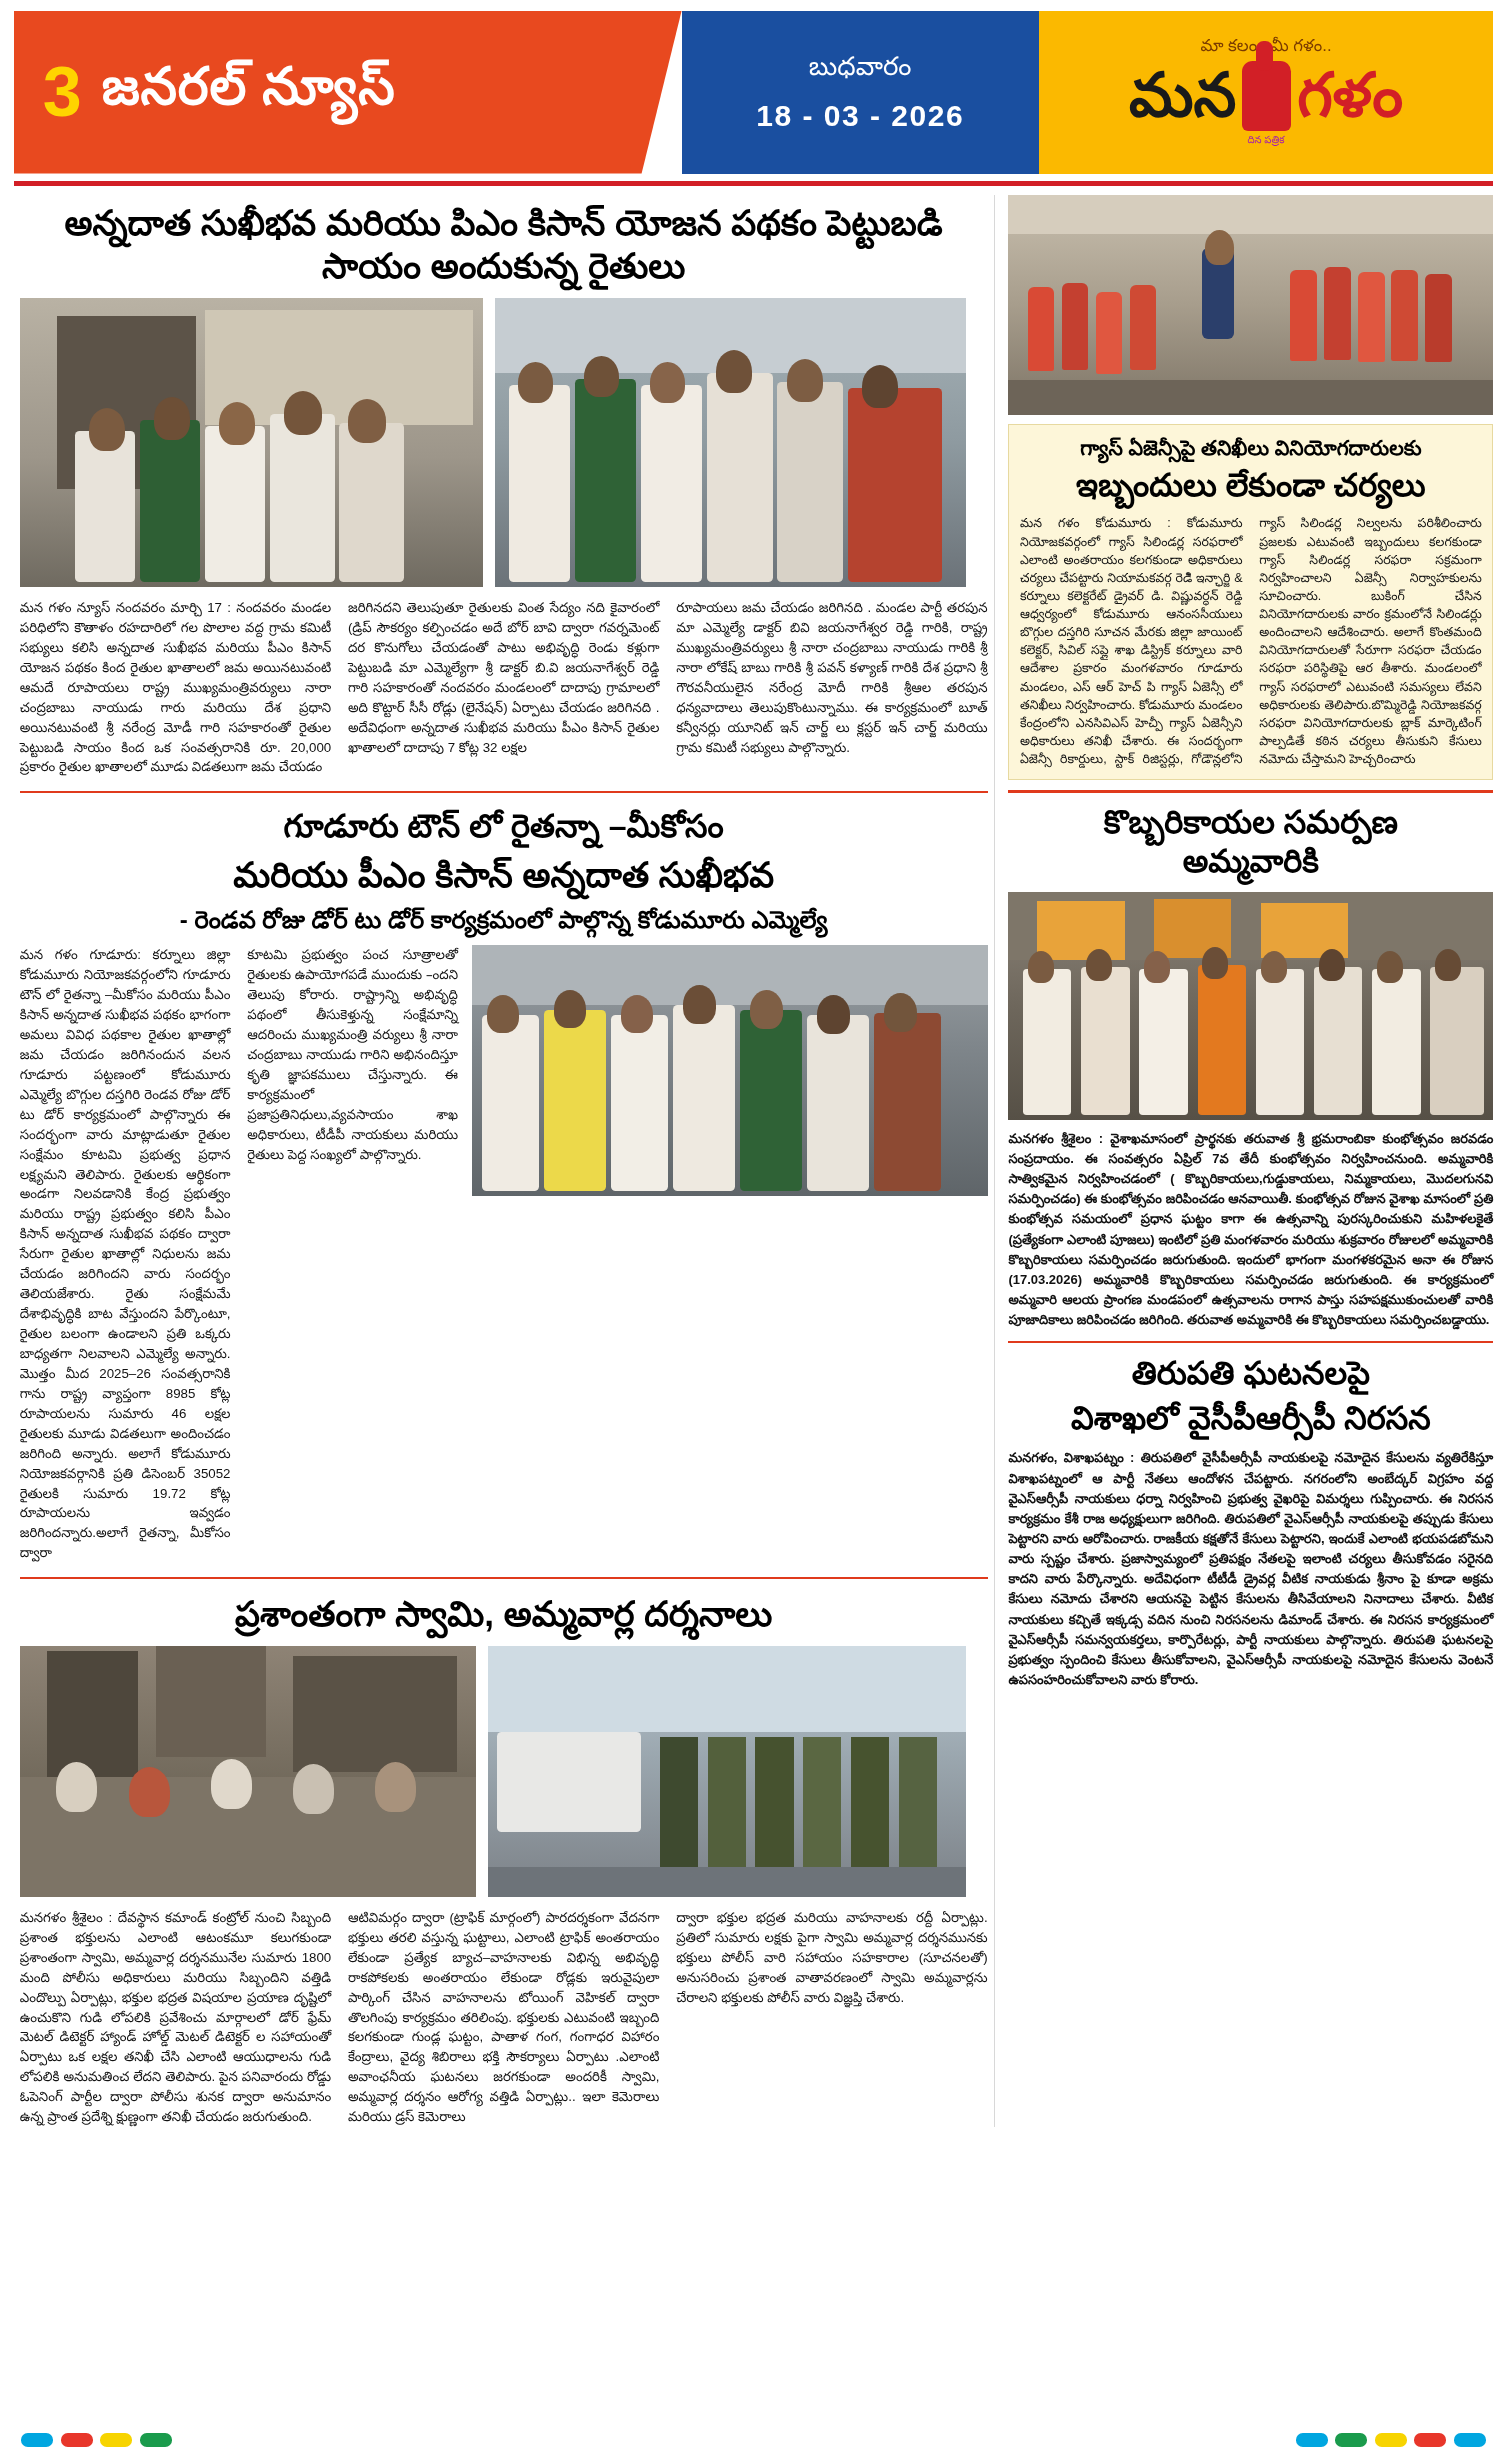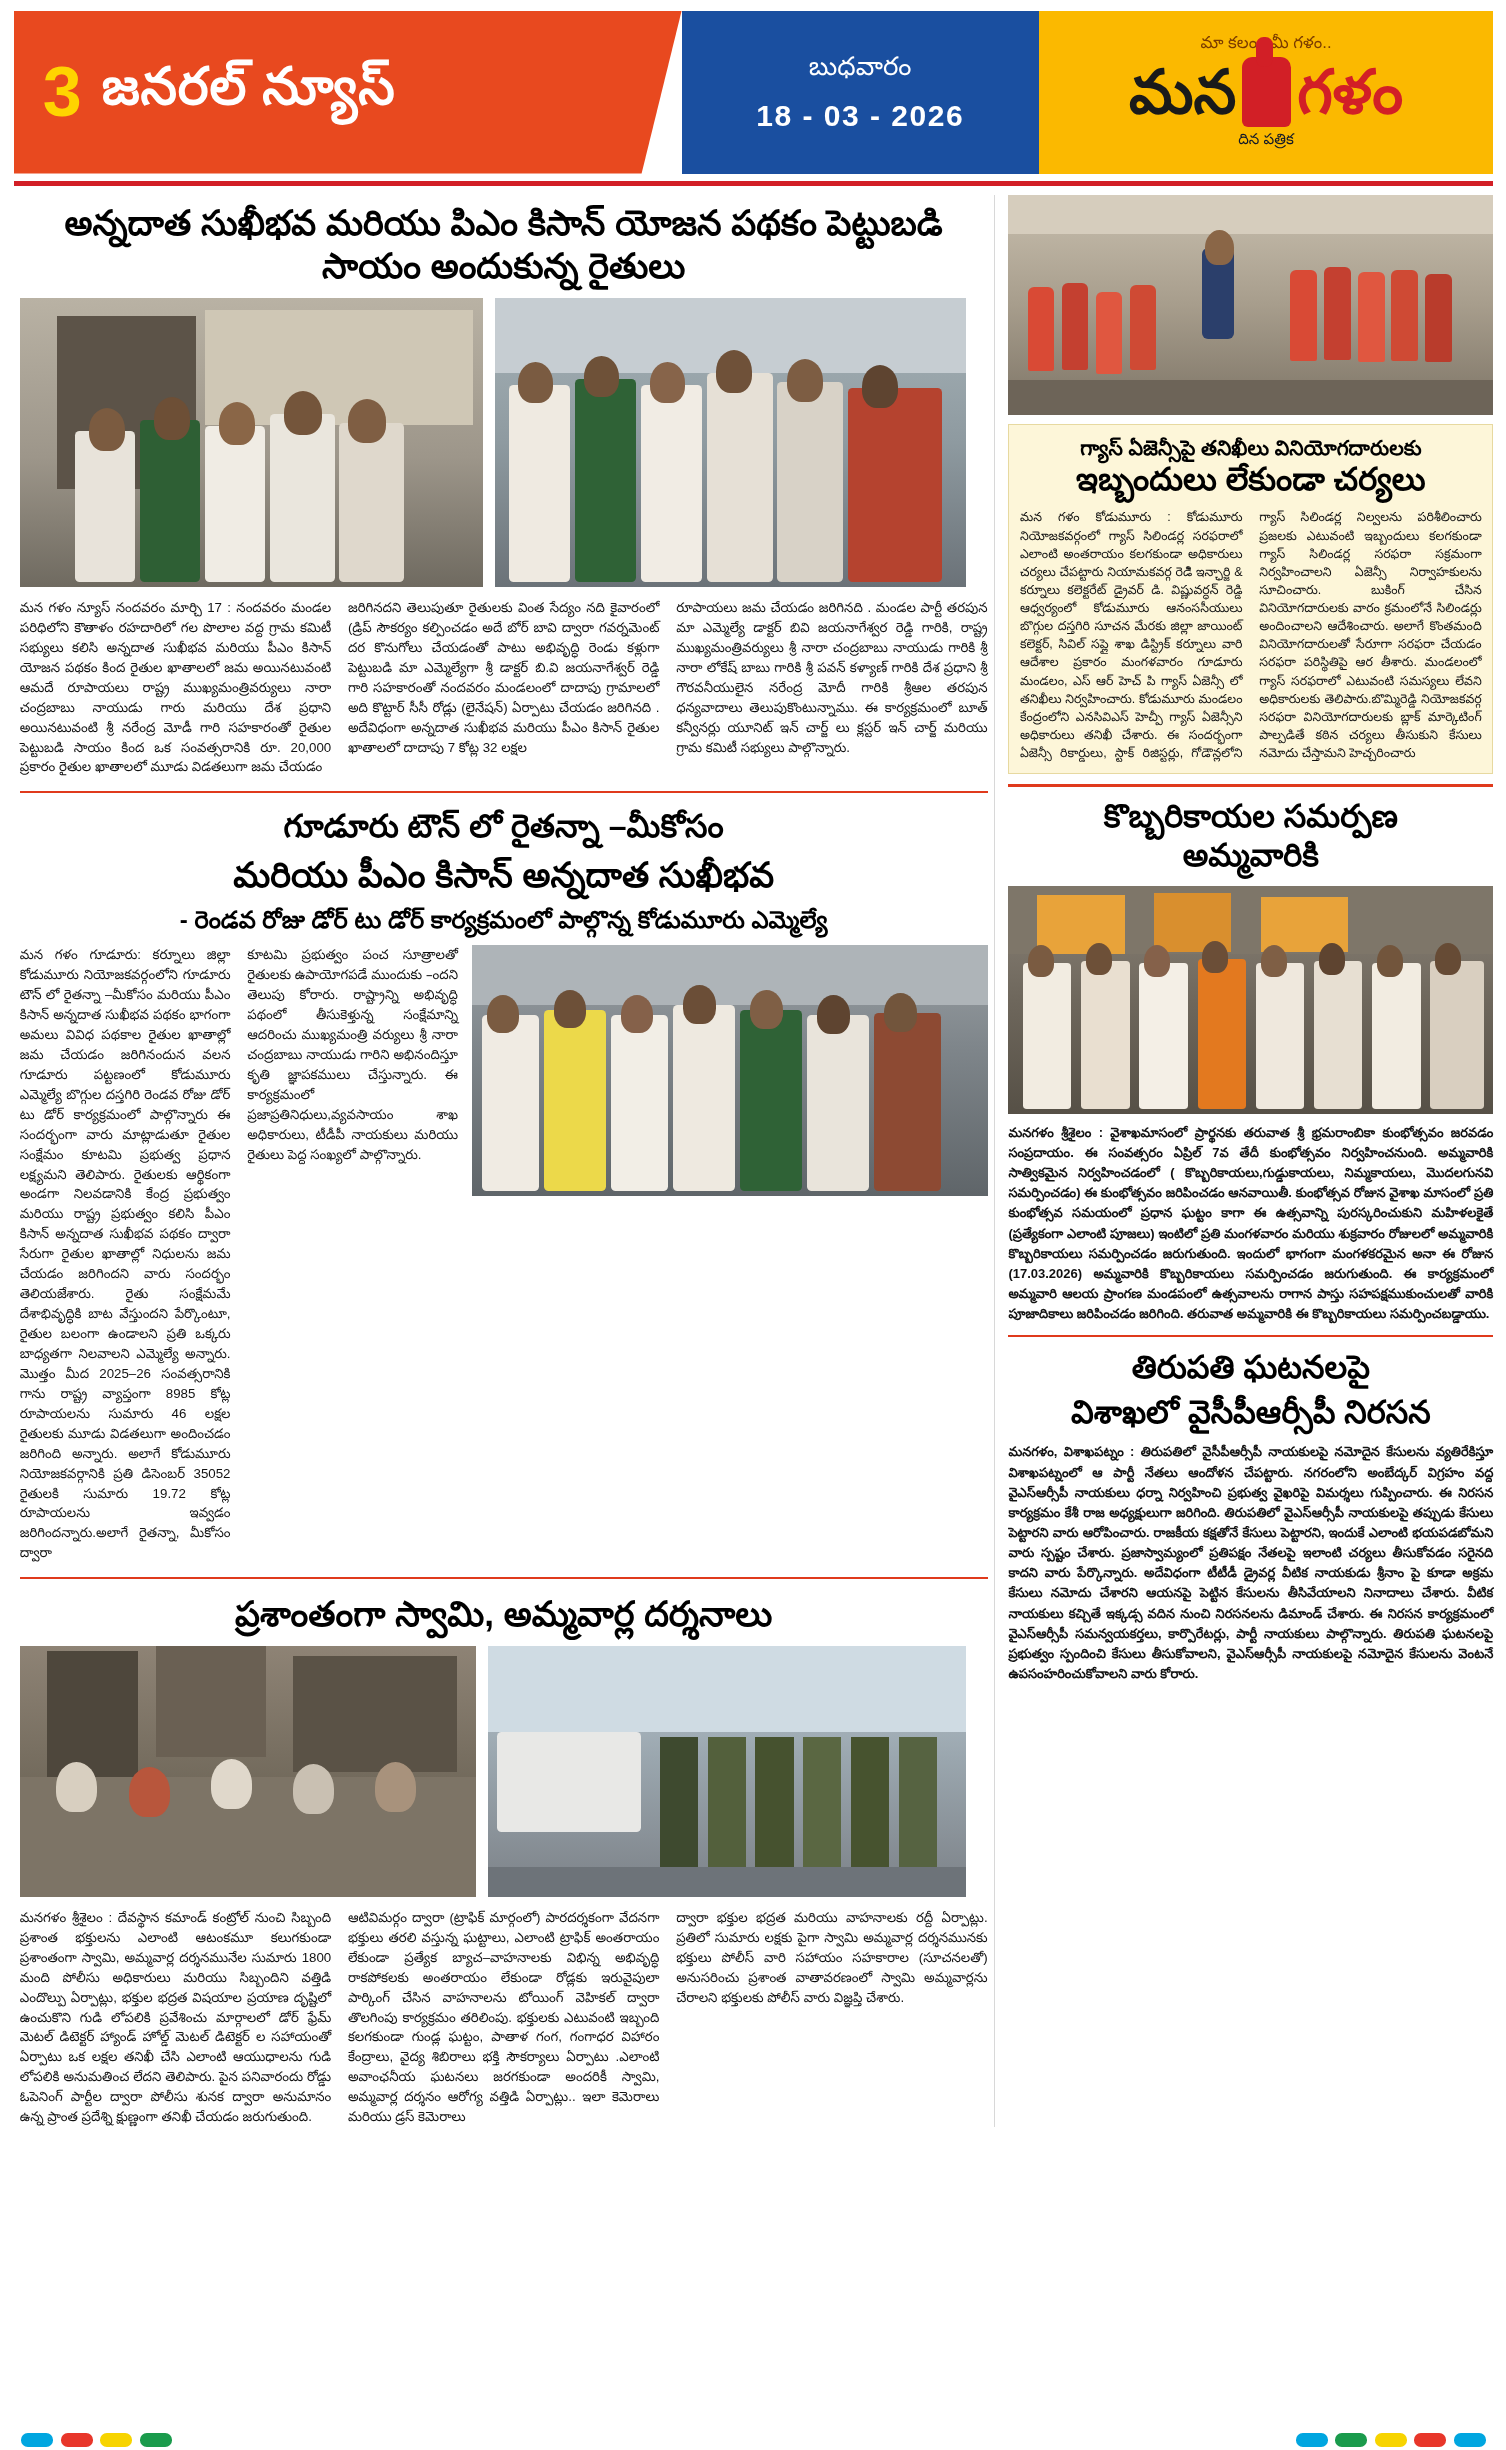--- a/index.html
+++ b/index.html
@@ -81,21 +81,21 @@
     width:49px; height:70px;
     background:#d21f26;
     border-radius:10.6px 10.6px 6px 6px;
     position:relative;
   }
   .mh-fist:after {
     content:"";
     position:absolute; left:13.7px; top:-20px;
     width:16.7px; height:30px; background:#d21f26; border-radius:7.6px;
   }
-  .mh-sub { font-size:15px; color:#0f172a; margin-top:3px; }
+  .mh-sub { font-size:10px; color:#a21caf; margin-top:3px; }
 
   .rule-red { height:4.6px; background:#d21f26; margin:7.6px 13.7px 0 13.7px; }
 
   
   .body-grid {
     display:flex;
     gap:0;
     margin:9px 13.7px 0 13.7px;
   }
   .col-left { width:980px; flex:0 0 980px; }
@@ -318,21 +318,21 @@
           <div class="cyl" style="left:79%;top:34%;width:27px;height:91px;background:#cf4a34;"></div>
           <div class="cyl" style="left:86%;top:36%;width:27px;height:88px;background:#b93c2c;"></div>
           <div class="bar" style="left:40%;top:24%;width:32px;height:91px;background:#2b3f6b;border-radius:6px;"></div>
           <div class="blob" style="left:40.5%;top:16%;width:29px;height:35px;background:#8a6647;"></div>
           <div class="bar" style="left:0;top:84%;width:100%;height:16%;background:#6d6458;"></div>
         </div>
       </div>
 
       <div class="box-yellow" style="margin-top:9px;">
         <div class="hl h-sm" style="font-size:20.5px;">గ్యాస్ ఏజెన్సీపై తనిఖీలు వినియోగదారులకు</div>
-        <div class="hl h-lg" style="">ఇబ్బందులు లేకుండా చర్యలు</div>
+        <div class="hl h-lg" style="margin-top:6px;">ఇబ్బందులు లేకుండా చర్యలు</div>
         <div class="cols2" style="margin-top:9px; font-size:12.5px; line-height:1.45;">
           <p>మన గళం కోడుమూరు : కోడుమూరు నియోజకవర్గంలో గ్యాస్ సిలిండర్ల సరఫరాలో ఎలాంటి అంతరాయం కలగకుండా అధికారులు చర్యలు చేపట్టారు నియామకవర్గ రెడిి ఇన్ఛార్జి &amp; కర్నూలు కలెక్టరేట్ డ్రైవర్ డి. విష్ణువర్ధన్ రెడ్డి ఆధ్వర్యంలో కోడుమూరు ఆనంససీయులు బొగ్గుల దస్తగిరి సూచన మేరకు జిల్లా జాయింట్ కలెక్టర్, సివిల్ సప్లై శాఖ డిస్ట్రిక్ కర్నూలు వారి ఆదేశాల ప్రకారం మంగళవారం గూడూరు మండలం, ఎస్ ఆర్ హెచ్ పి గ్యాస్ ఏజెన్సీ లో తనిఖీలు నిర్వహించారు. కోడుమూరు మండలం కేంద్రంలోని ఎనసివిఎస్ హెచ్పీ గ్యాస్ ఏజెన్సీని అధికారులు తనిఖీ చేశారు. ఈ సందర్భంగా ఏజెన్సీ రికార్డులు, స్టాక్ రిజిస్టర్లు, గోడౌన్లలోని గ్యాస్ సిలిండర్ల నిల్వలను పరిశీలించారు ప్రజలకు ఎటువంటి ఇబ్బందులు కలగకుండా గ్యాస్ సిలిండర్ల సరఫరా సక్రమంగా నిర్వహించాలని ఏజెన్సీ నిర్వాహకులను సూచించారు. బుకింగ్ చేసిన వినియోగదారులకు వారం క్రమంలోనే సిలిండర్లు అందించాలని ఆదేశించారు. అలాగే కొంతమంది వినియోగదారులతో సేరూగా సరఫరా చేయడం సరఫరా పరిస్థితిపై ఆర తీశారు. మండలంలో గ్యాస్ సరఫరాలో ఎటువంటి సమస్యలు లేవని అధికారులకు తెలిపారు.బొమ్మిరెడ్డి నియోజకవర్గ సరఫరా వినియోగదారులకు బ్లాక్ మార్కెటింగ్ పాల్పడితే కఠిన చర్యలు తీసుకుని కేసులు నమోదు చేస్తామని హెచ్చరించారు</p>
         </div>
       </div>
 
       <div class="sep"></div>
 
       <div>
         <div class="hl h-lg" style="margin-top:6px;">కొబ్బరికాయల సమర్పణ</div>
         <div class="hl h-lg">అమ్మవారికి</div>

